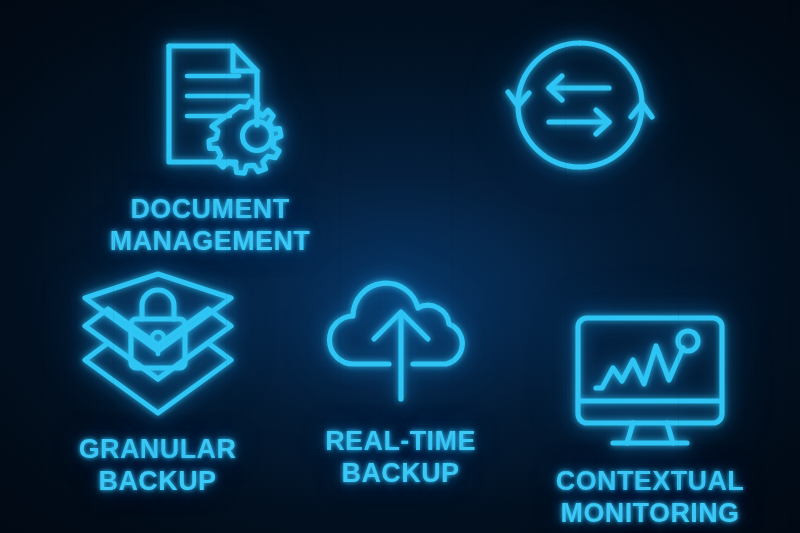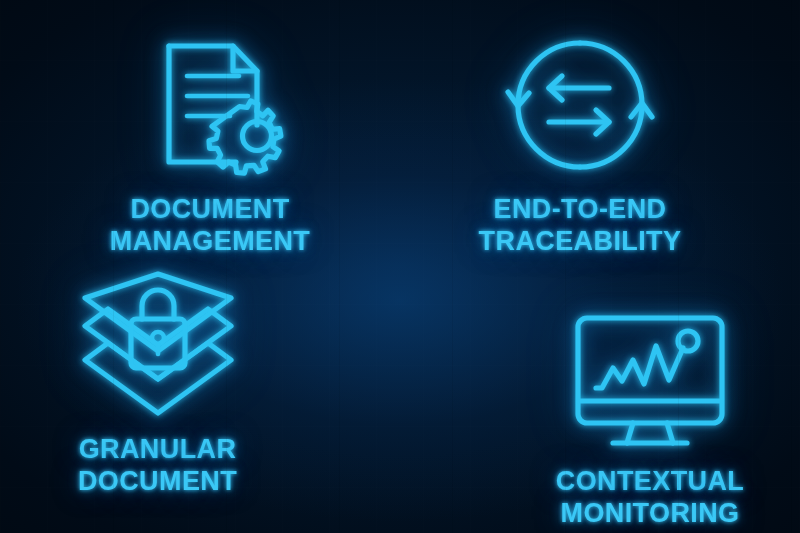--- a/index.html
+++ b/index.html
@@ -135,22 +135,20 @@
           <path d="M13 75 A62 62 0 0 0 75 137"></path>
           <path d="M137 75 A62 62 0 0 0 75 13"></path>
 
           <path d="M44 58 H104"></path>
           <path d="M57 46 L44 58 L57 70"></path>
 
           <path d="M104 92 H44"></path>
           <path d="M91 80 L104 92 L91 104"></path>
         </svg>
       </span>
-      <div class="label">END-TO-END
-TRACEABILITY</div>
     </div>
 
     <div class="tile" id="tile-2">
       <span class="icon-wrap">
         <svg class="ico" width="160" height="148" viewBox="0 0 160 148" aria-hidden="true">
 
           <path d="M80 141 L153 88 L130 71 L80 107 L30 71 L7 88 Z"></path>
 
           <path d="M80 107 L153 54 L130 37 L80 73 L30 37 L7 54 Z"></path>
 
@@ -158,23 +156,36 @@
 
           <rect x="53" y="47" width="54" height="49" rx="5"></rect>
 
           <path d="M64 47 V34 A16 16 0 0 1 96 34 V47"></path>
 
           <circle class="thin" cx="80" cy="66" r="6"></circle>
           <path class="thin" d="M80 72 V82"></path>
         </svg>
       </span>
       <div class="label">GRANULAR
-DOCUMENT</div>
-    </div>
-
+BACKUP</div>
+    </div>
+
+    <div class="tile" id="tile-3">
+      <span class="icon-wrap">
+        <svg class="ico" width="150" height="140" viewBox="0 0 150 140" aria-hidden="true">
+
+          <path d="M63 92 H28 A24 24 0 0 1 27 44 A33 33 0 0 1 92 36 A21 21 0 0 1 123 52 A21 21 0 0 1 120 92 H87"></path>
+
+          <path d="M75 127 V42"></path>
+          <path d="M48 67 L75 40 L102 67"></path>
+        </svg>
+      </span>
+      <div class="label">REAL-TIME
+BACKUP</div>
+    </div>
 
     <div class="tile" id="tile-4">
       <span class="icon-wrap">
         <svg class="ico" width="160" height="140" viewBox="0 0 160 140" aria-hidden="true">
 
           <rect x="8" y="6" width="144" height="105" rx="9"></rect>
 
           <path d="M9 89 H151"></path>
 
           <path d="M63 111 L57 131"></path>

